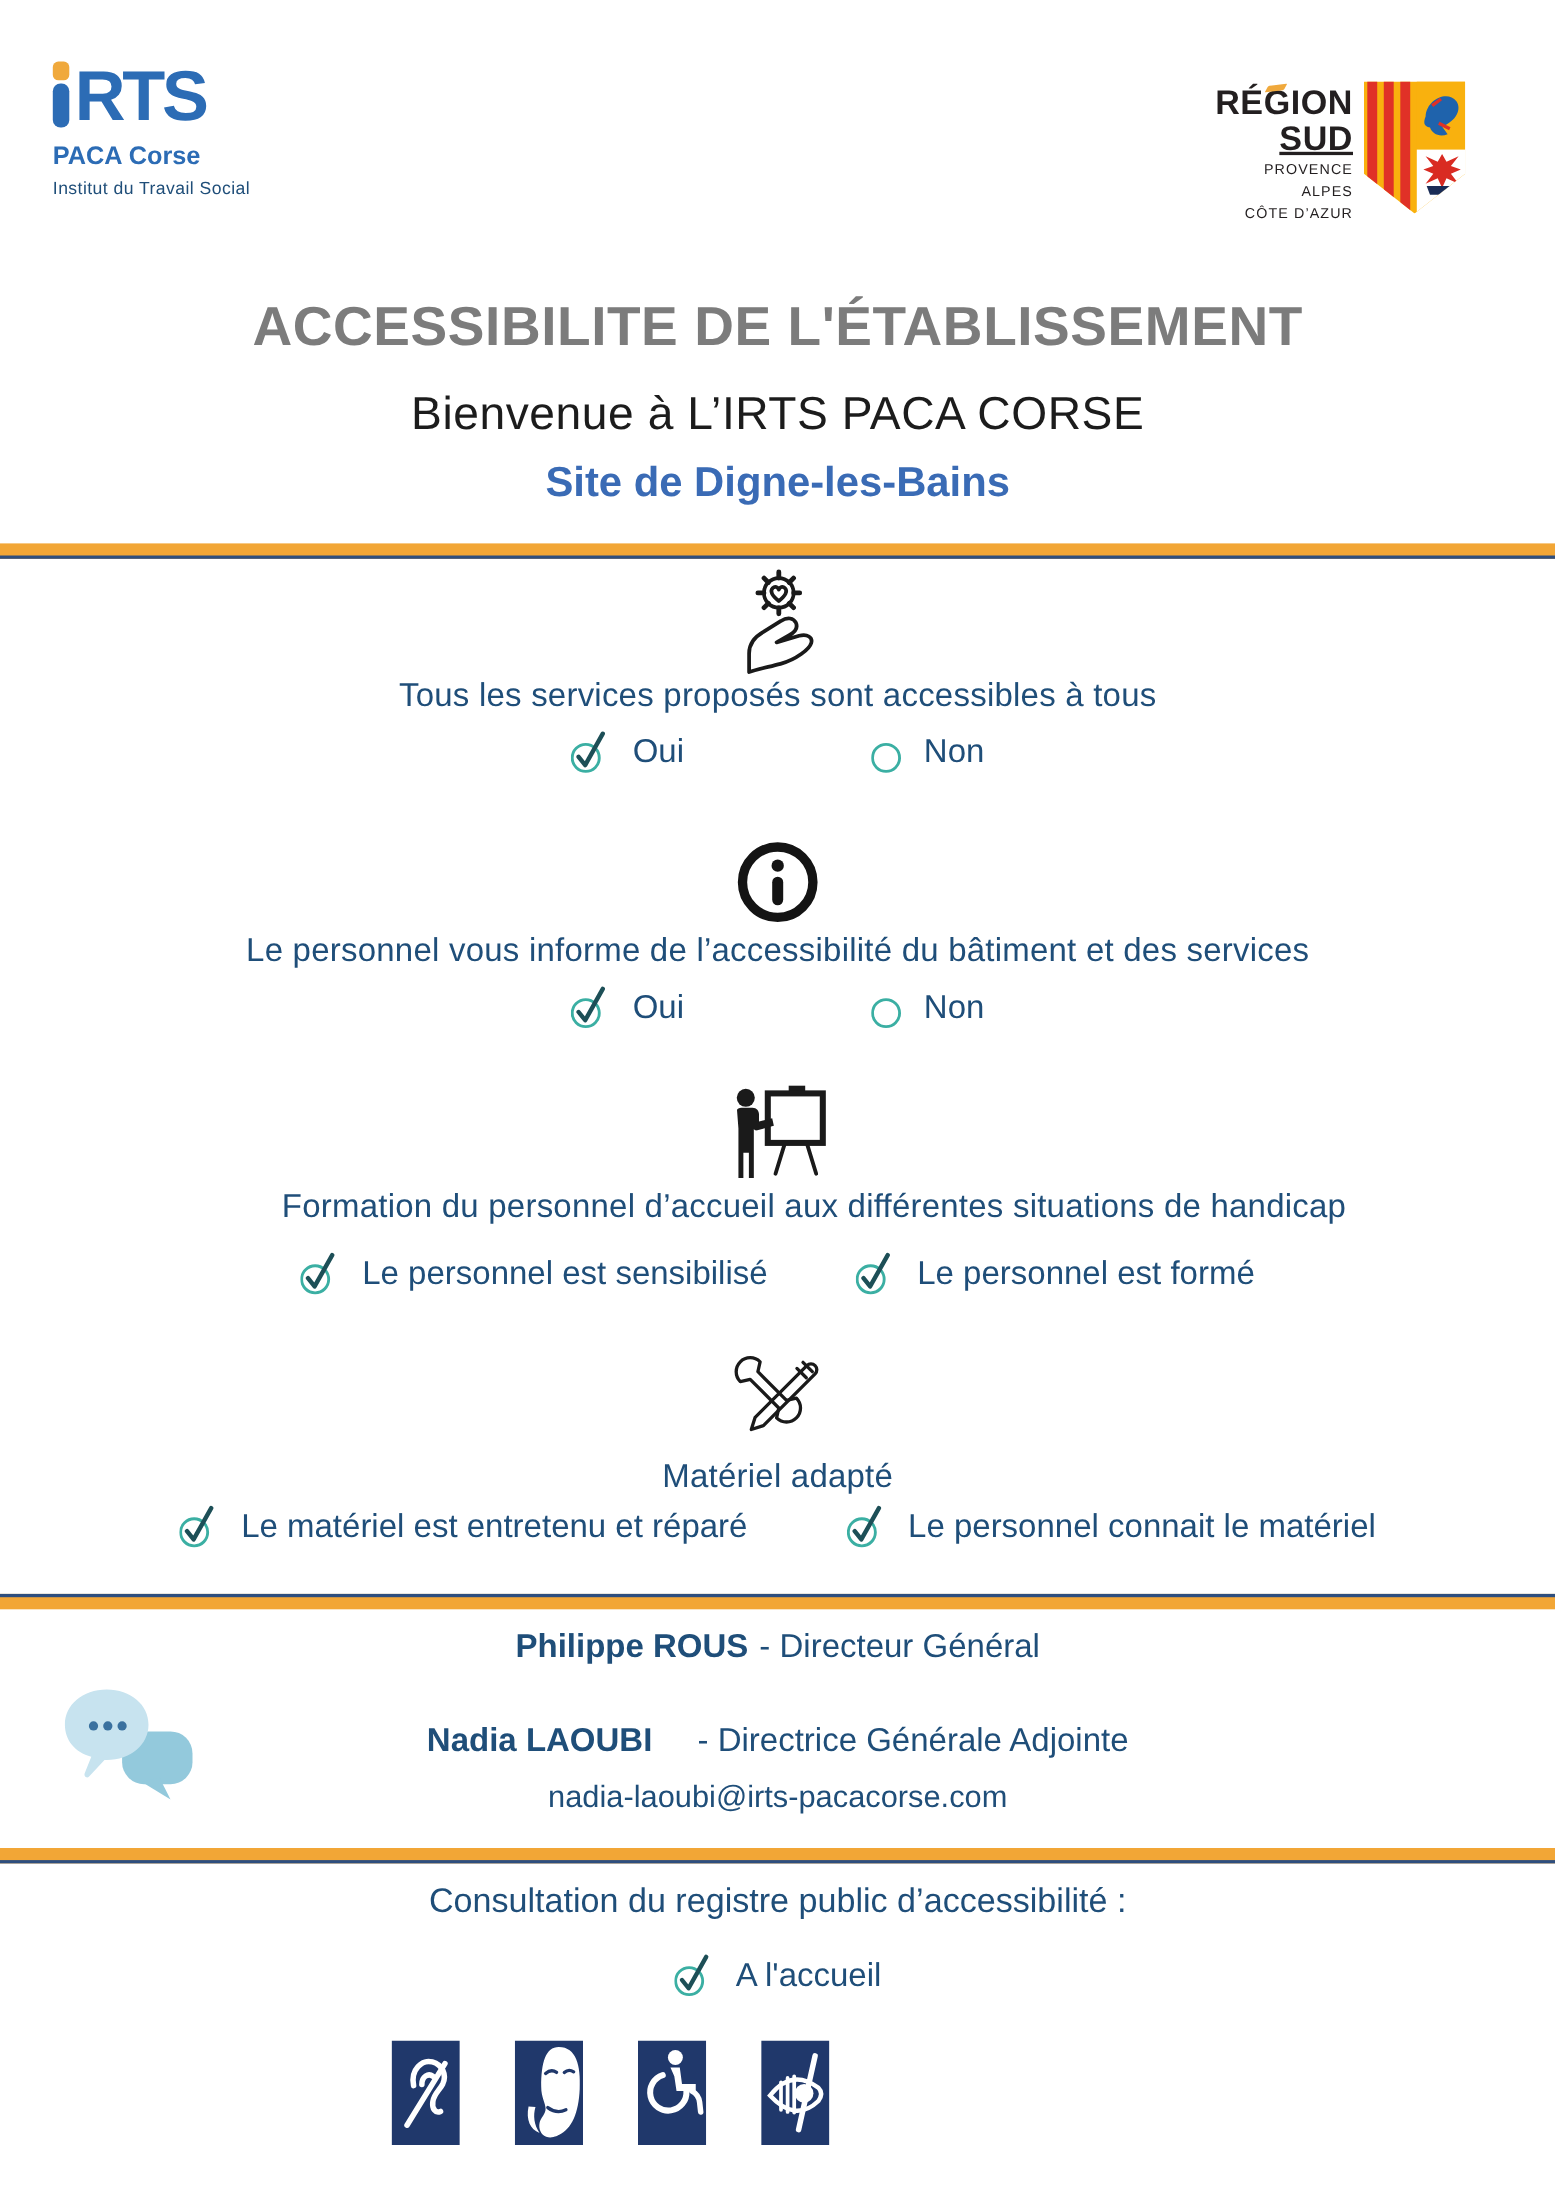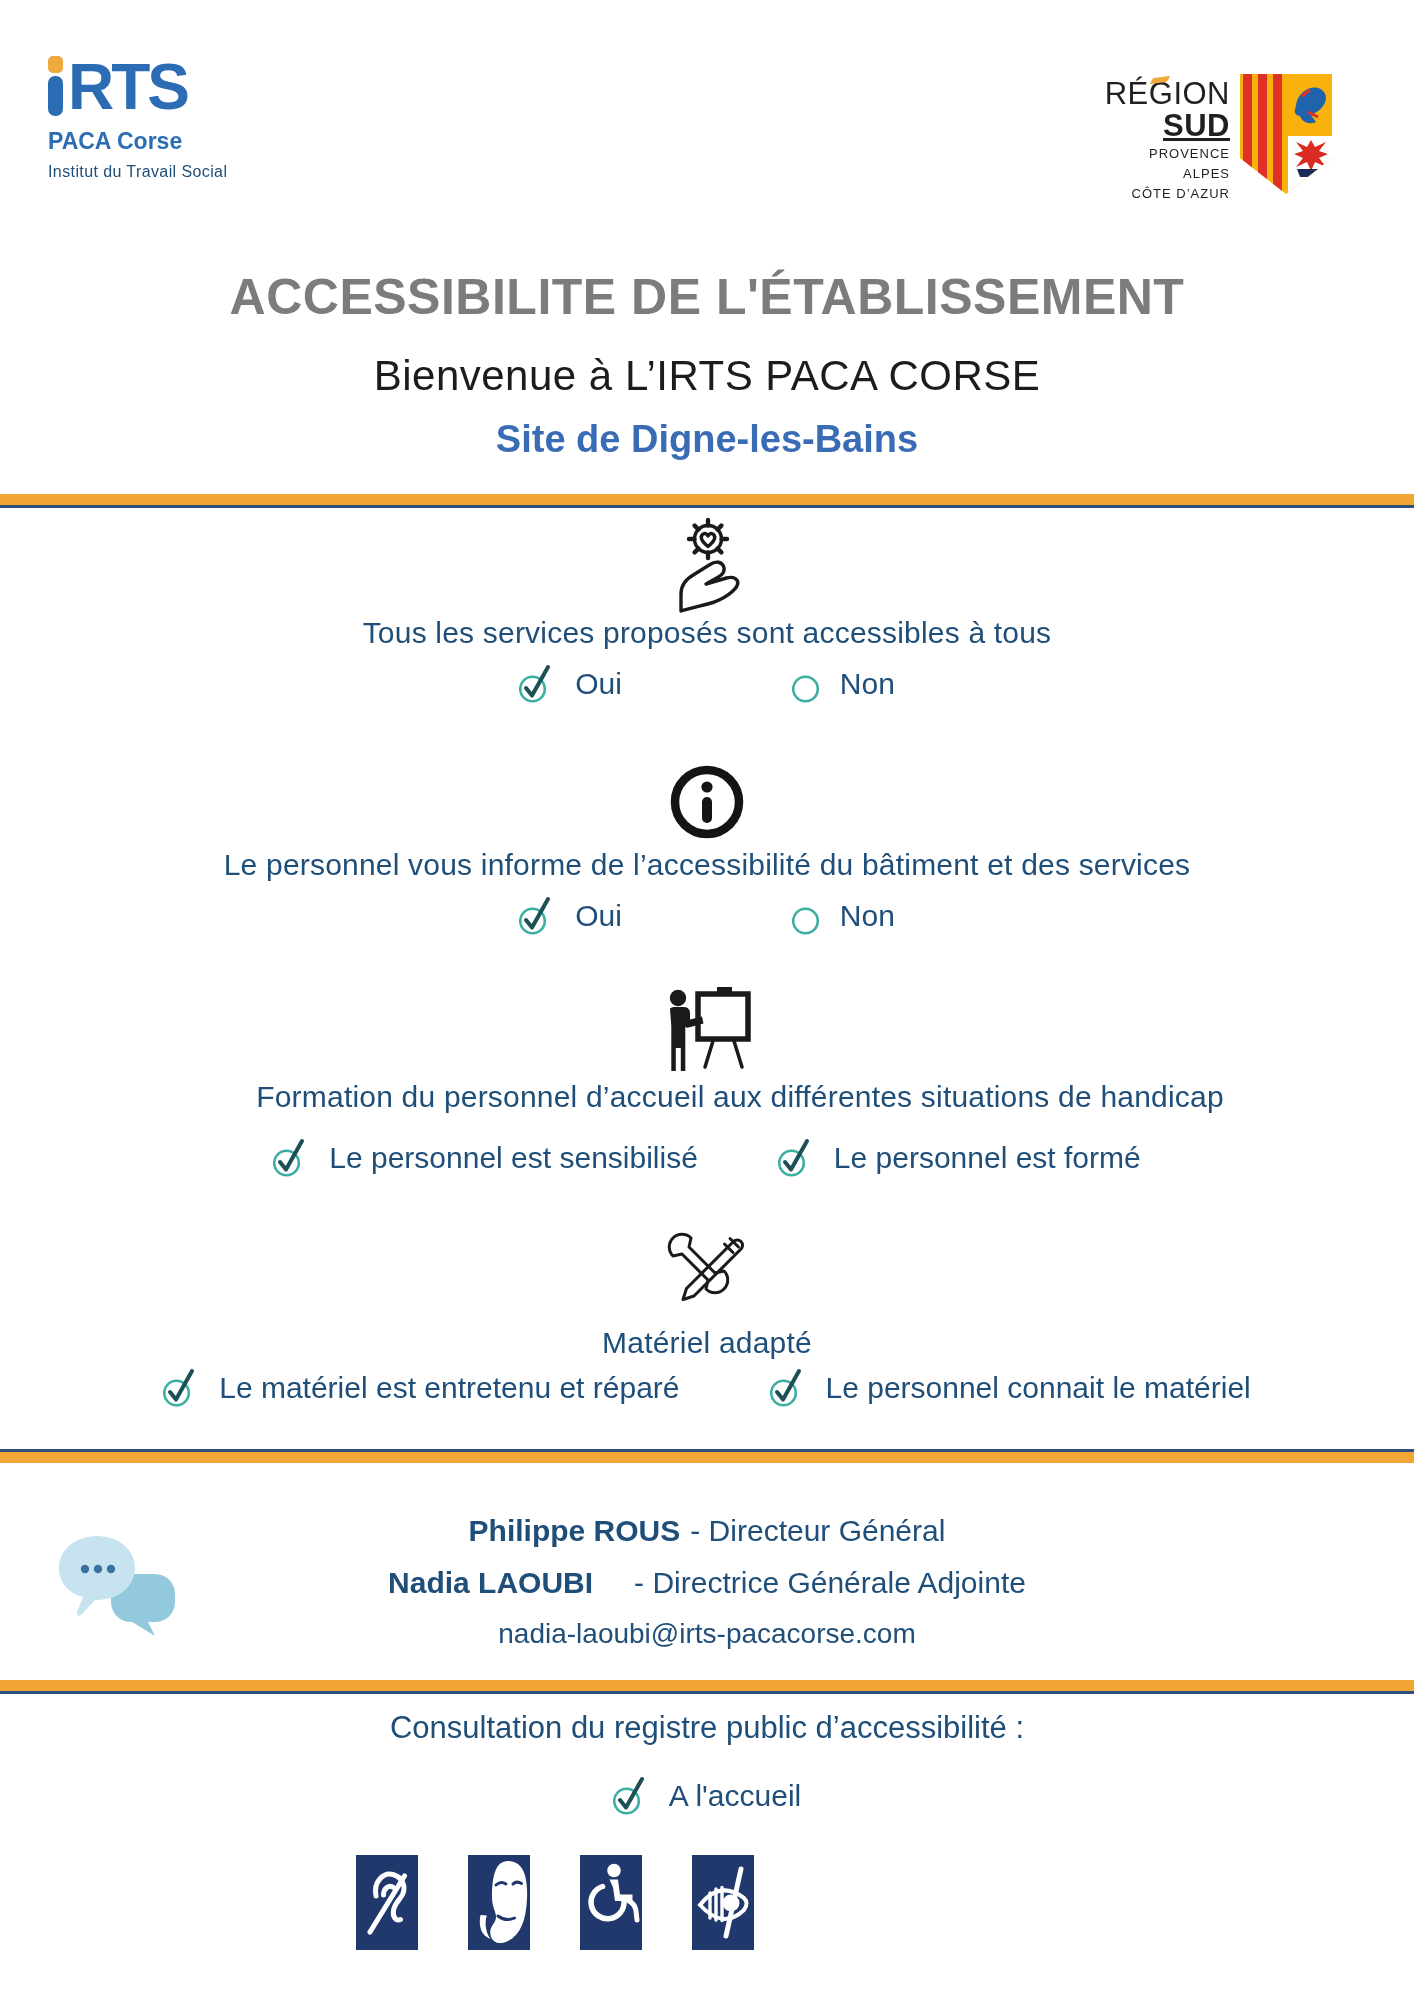--- a/index.html
+++ b/index.html
@@ -11,21 +11,21 @@
   .irts-row{display:flex;align-items:flex-end;height:70px;}
   .logo-i{position:relative;width:15px;height:66px;margin-right:5px;}
   .logo-i .dot{position:absolute;top:2px;left:0;width:15px;height:17px;background:#F0A93C;border-radius:5px;}
   .logo-i .bar{position:absolute;bottom:4px;left:0;width:15px;height:40px;background:#2C6CB5;border-radius:7px;}
   .irts-rest{font-size:64px;font-weight:bold;color:#2C6CB5;letter-spacing:-3px;line-height:66px;}
   .irts-sub{font-size:23px;font-weight:bold;color:#2C6CB5;margin-top:8px;letter-spacing:0;}
   .irts-tagline{font-size:16px;color:#1F4E79;margin-top:8px;letter-spacing:.4px;}
 
   .region-logo{position:absolute;right:80px;top:72px;display:flex;align-items:flex-start;}
   .region-text{text-align:right;margin-right:8px;color:#231F20;margin-top:6px;}
-  .region-line1{position:relative;font-size:31px;font-weight:400;letter-spacing:.5px;line-height:32px;text-align:right;}
+  .region-line1{position:relative;font-size:31px;font-weight:700;letter-spacing:.5px;line-height:32px;text-align:right;}
   .region-line1 .accent{position:absolute;left:47px;top:-1px;width:16px;height:6px;background:#F0A93C;transform:skewX(-35deg) rotate(-8deg);border-radius:1px;}
   .region-line2{font-size:31px;font-weight:900;letter-spacing:.5px;line-height:32px;text-decoration:underline;}
   .region-small{font-size:13px;letter-spacing:1px;line-height:16px;margin-top:4px;font-weight:500;}
   .region-shield{width:96px;height:124px;}
 
   
   .center-line{position:absolute;left:0;width:100%;text-align:center;}
   .doc-title{top:268px;font-size:50px;font-weight:bold;color:#7C7C7C;letter-spacing:.5px;}
   .doc-welcome{top:352px;font-size:42px;color:#1C1C1C;letter-spacing:.5px;}
   .doc-site{top:418px;font-size:38px;font-weight:bold;color:#3A6BB5;}
@@ -42,21 +42,21 @@
   .question{position:absolute;left:0;width:100%;text-align:center;font-size:30px;color:#1F4E79;letter-spacing:.2px;}
   .q1{top:616px;} .q2{top:848px;} .q3{top:1080px;padding-left:33px;} .q4{top:1326px;}
   .options{position:absolute;left:0;width:100%;display:flex;justify-content:center;align-items:flex-end;}
   .o1{top:660px;gap:170px;} .o2{top:892px;gap:170px;} .o3{top:1134px;gap:80px;} .o4{top:1364px;gap:90px;}
   .option{display:flex;align-items:flex-end;gap:20px;cursor:pointer;}
   .opt-label{font-size:30px;color:#1F4E79;line-height:40px;}
   .chk{display:block;}
 
   
   .contact-line{position:absolute;left:0;width:100%;display:flex;justify-content:center;gap:10px;font-size:30px;color:#1F4E79;}
-  .c1{top:1514px;} .c2{top:1566px;gap:41px;}
+  .c1{top:1480px;} .c2{top:1566px;gap:41px;}
   .contact-name{font-weight:bold;}
   .contact-email{position:absolute;left:0;width:100%;text-align:center;top:1618px;font-size:28px;color:#1F4E79;}
   .bubbles{position:absolute;left:55px;top:1532px;}
 
   
   .consult{top:1710px;font-size:31px;color:#1F4E79;}
   .accueil-row{position:absolute;left:0;width:100%;top:1772px;display:flex;justify-content:center;}
 
   
   .pictos{position:absolute;left:0;width:100%;top:1855px;display:flex;justify-content:center;gap:50px;transform:translateX(-152px);}

